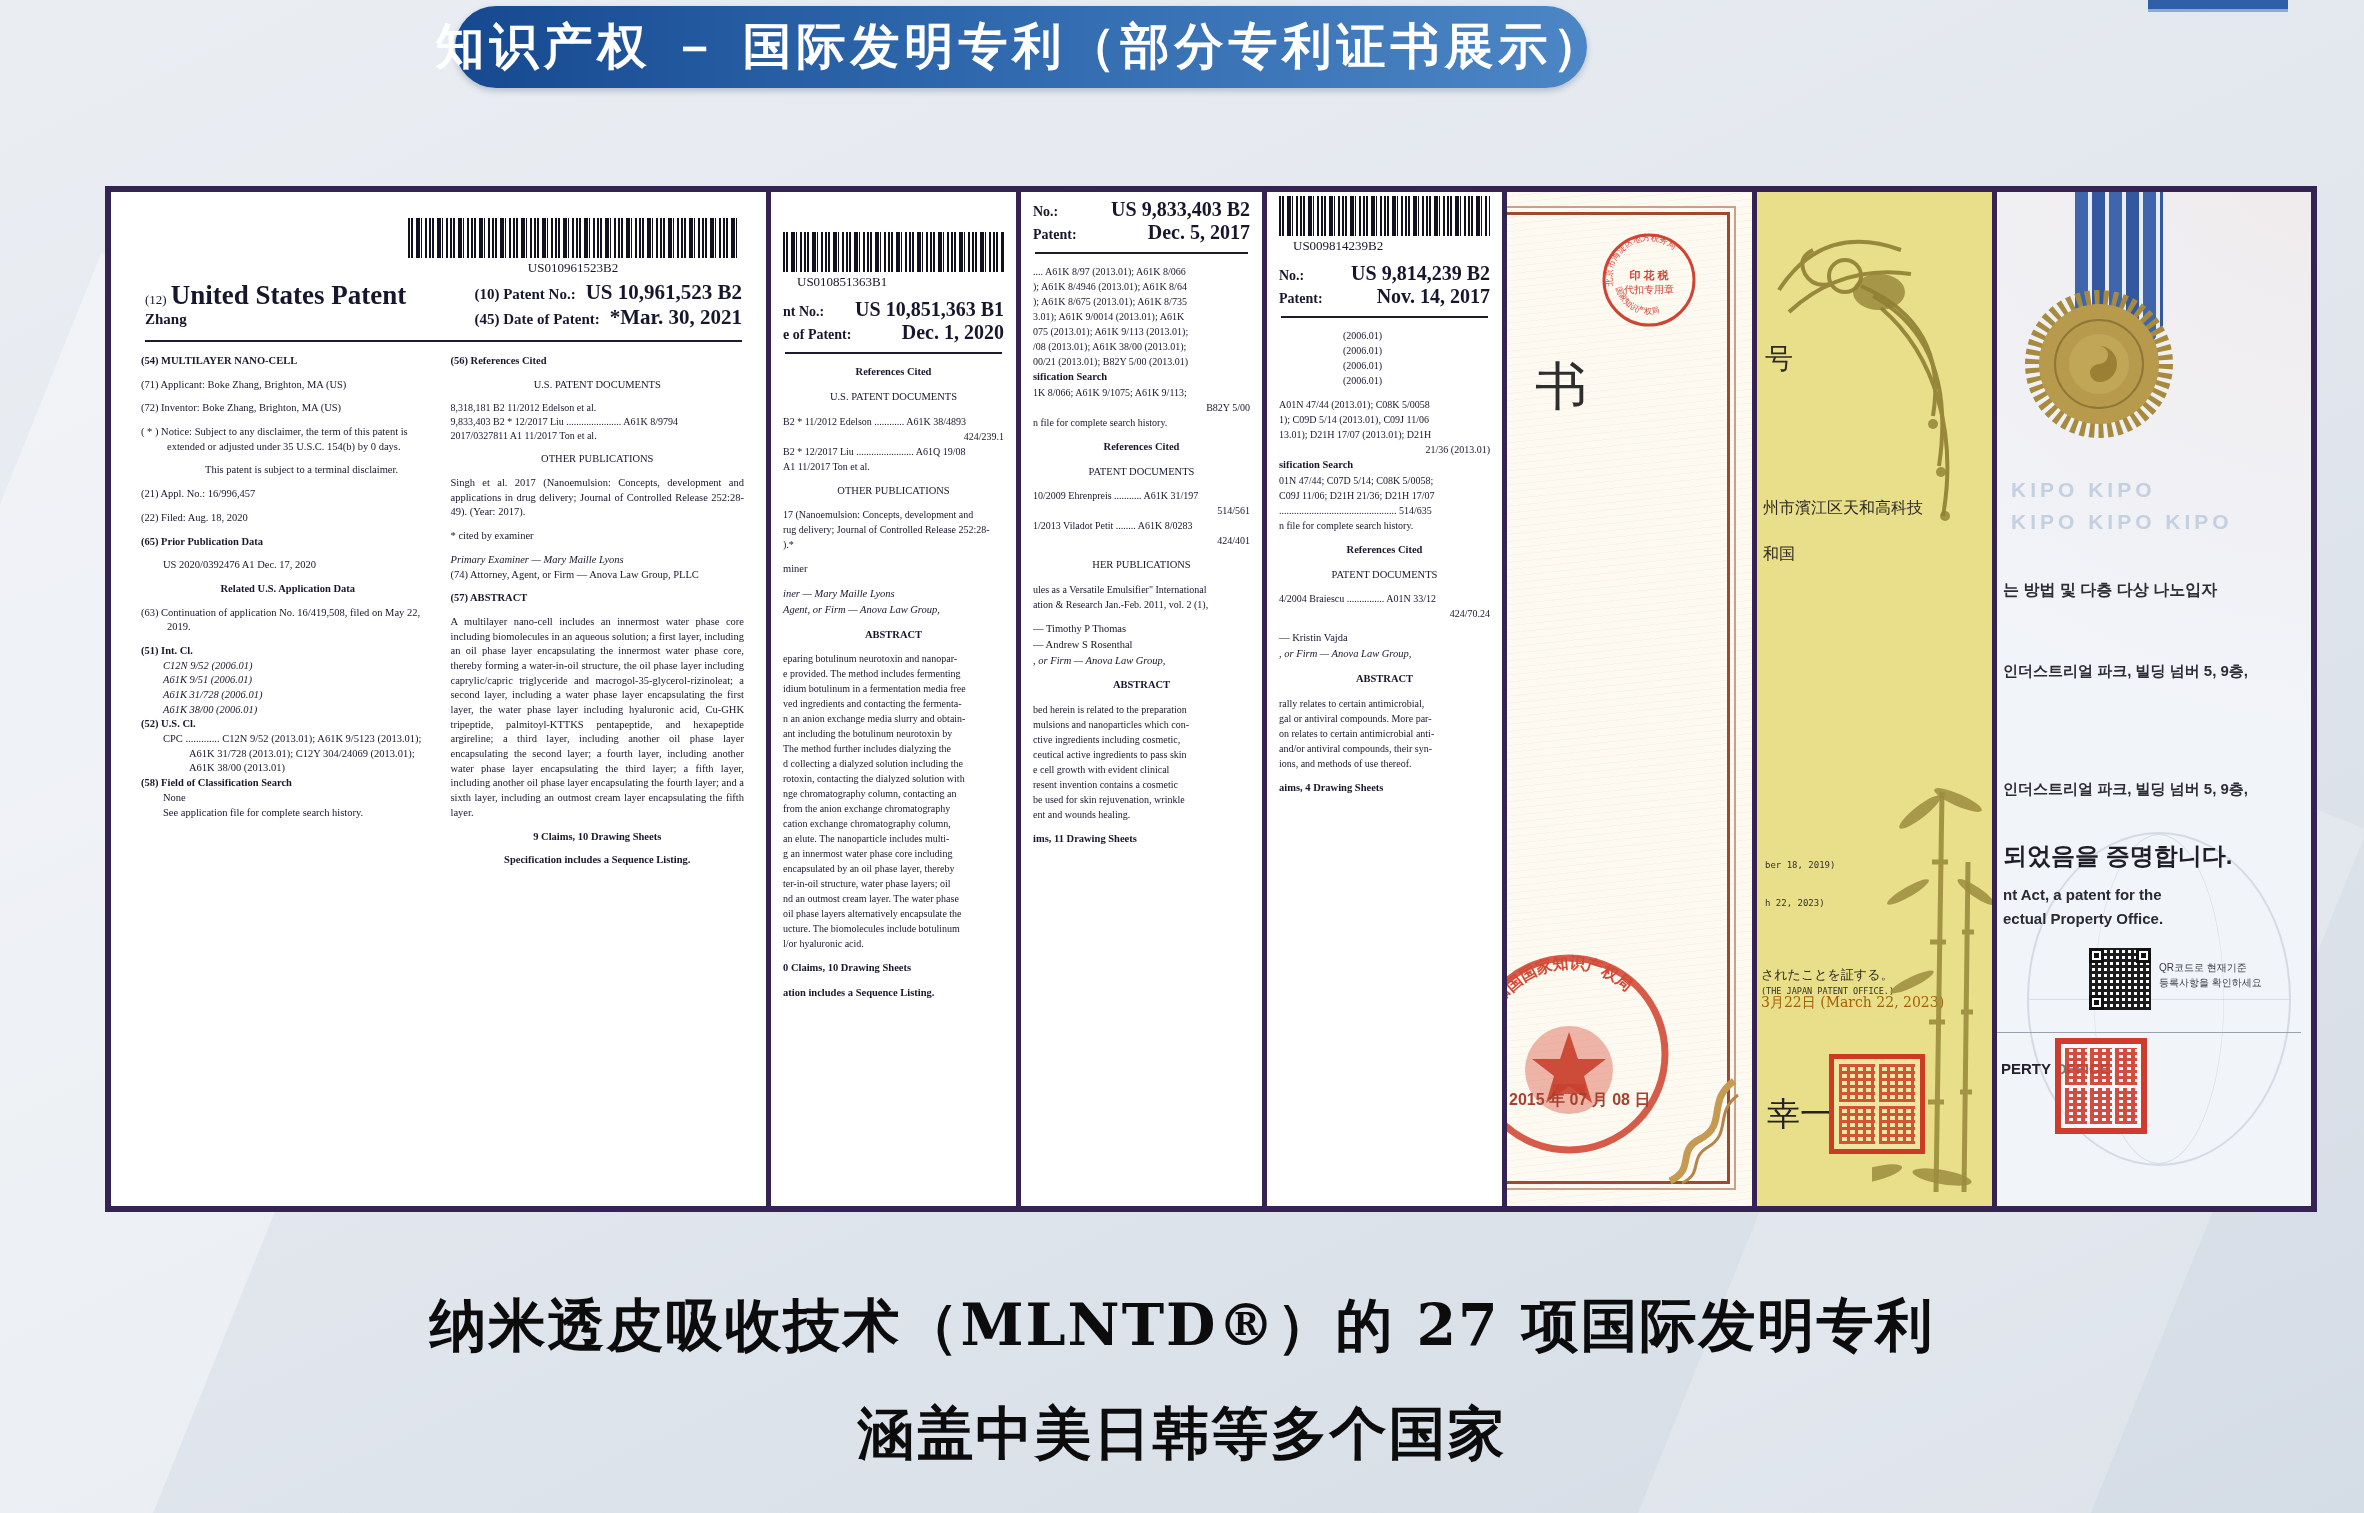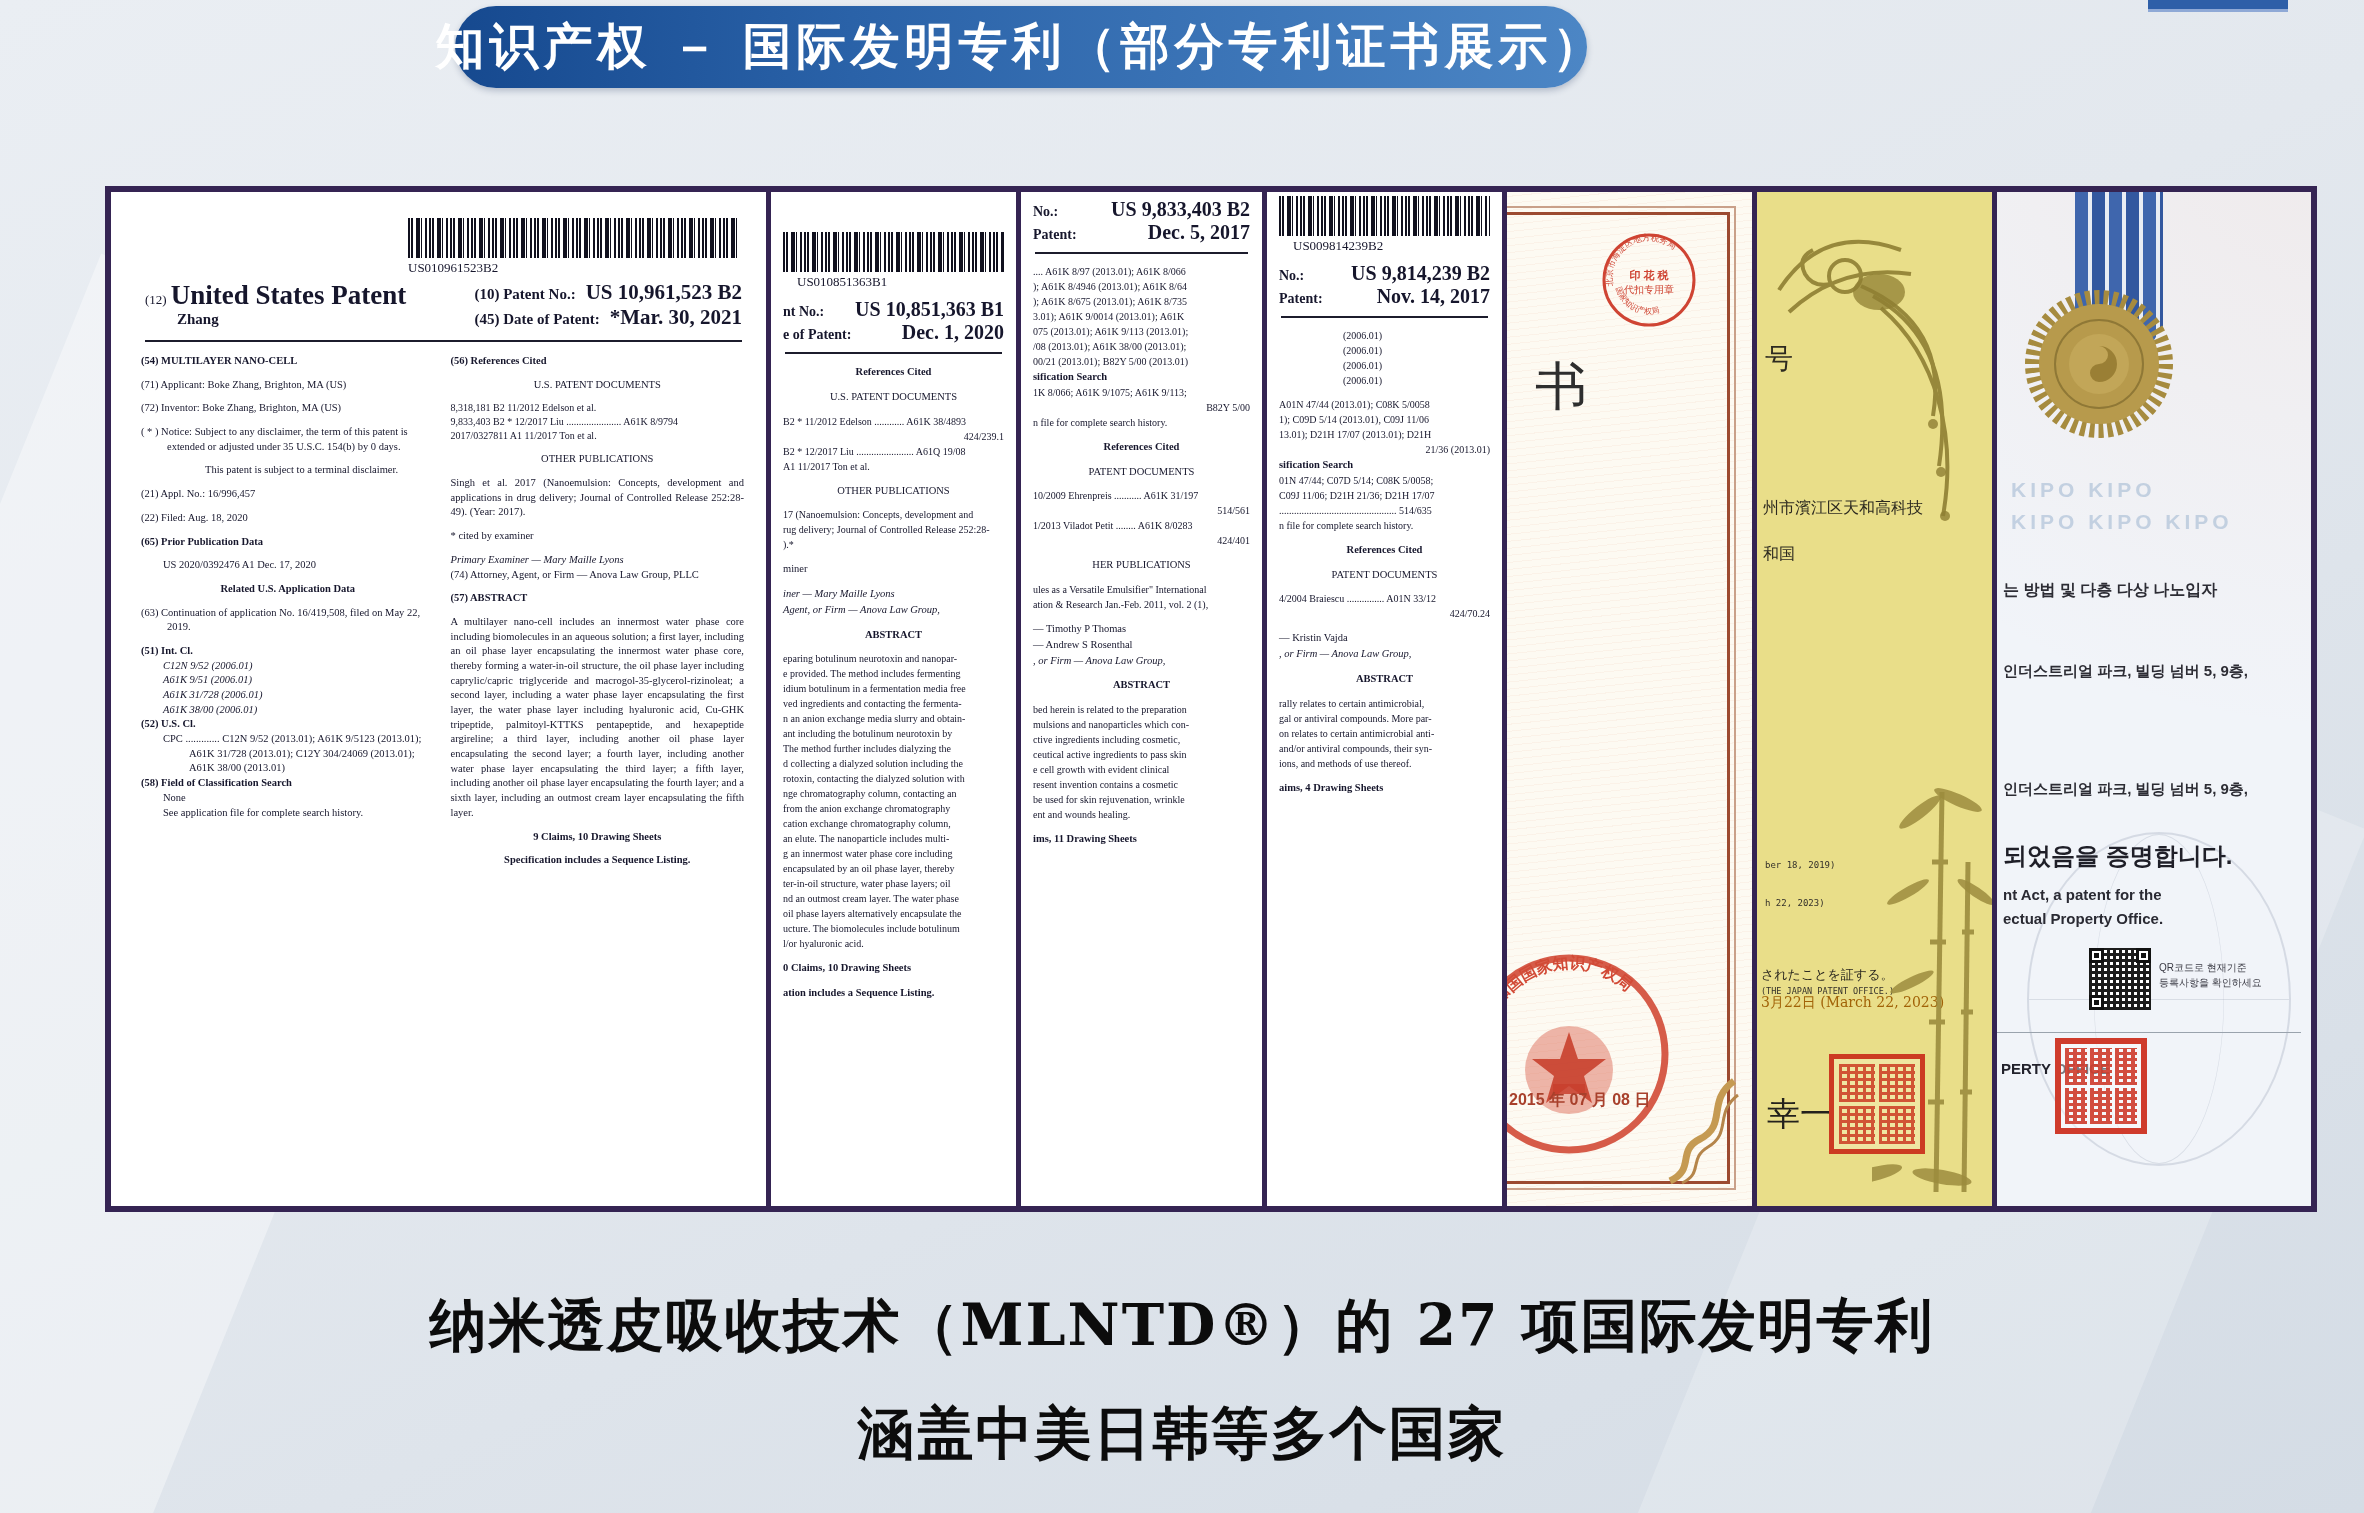--- a/index.html
+++ b/index.html
@@ -20,28 +20,28 @@
   
   .certs{position:absolute;left:105px;top:186px;width:2212px;height:1026px;border:6px solid #352453;
          background:#fff;display:flex;box-sizing:border-box}
   .cert{position:relative;height:100%;box-sizing:border-box;border-right:5px solid #352453;overflow:hidden;background:#fff;flex:none}
   .cert:last-child{border-right:none}
   .c1{width:660px}.c2{width:250px}.c3{width:246px}.c4{width:240px}.c5{width:250px}.c6{width:240px}.c7{flex:1}
 
   
   .pat{color:#16162c;font-family:"Liberation Serif","DejaVu Serif",serif}
   .barcode{height:40px;background:repeating-linear-gradient(90deg,#10101e 0 2px,#fff 2px 3px,#10101e 3px 5px,#fff 5px 8px,#10101e 8px 12px,#fff 12px 13px,#10101e 13px 14px,#fff 14px 17px,#10101e 17px 19px,#fff 19px 21px)}
-  .bclabel{font-family:"Liberation Serif",serif;font-size:13px;color:#16162c;margin-top:2px}
+  .bclabel{font-family:"Liberation Serif",serif;font-size:13px;text-align:center;color:#16162c;margin-top:2px}
   .bclabel.left{text-align:left;padding-left:14px}
   .p1top{display:flex;justify-content:flex-end;padding:26px 28px 4px 0}
   .p1top .bcwrap{width:330px}
   .p1head{display:flex;justify-content:space-between;padding:0 24px 0 34px}
   .codeNum{font-size:13px}
   .office{font-size:27px;font-weight:bold}
-  .pname{font-size:15px;font-weight:bold;margin-left:32px}
+  .pname{font-size:15px;font-weight:bold;}
   .hrow{display:flex;align-items:baseline;gap:10px;justify-content:space-between}
   .hlab{font-size:15px;font-weight:bold;white-space:nowrap}
   .hval{font-size:21px;font-weight:bold;white-space:nowrap}
   .prule{border:none;border-top:2px solid #1c1c2c;margin:8px 14px 10px}
   .c1 .prule{margin:10px 24px 12px 34px}
   .p1cols{display:flex;gap:16px;padding:0 22px 0 30px}
   .pcol{flex:1;min-width:0}
   .ln{font-family:"Liberation Serif","DejaVu Serif",serif;font-size:10.5px;line-height:1.4;color:#16162c}
   .b{font-weight:bold}.c{text-align:center}.bc{font-weight:bold;text-align:center}
   .r{text-align:right}.i{font-style:italic}.sm{font-size:10px}

